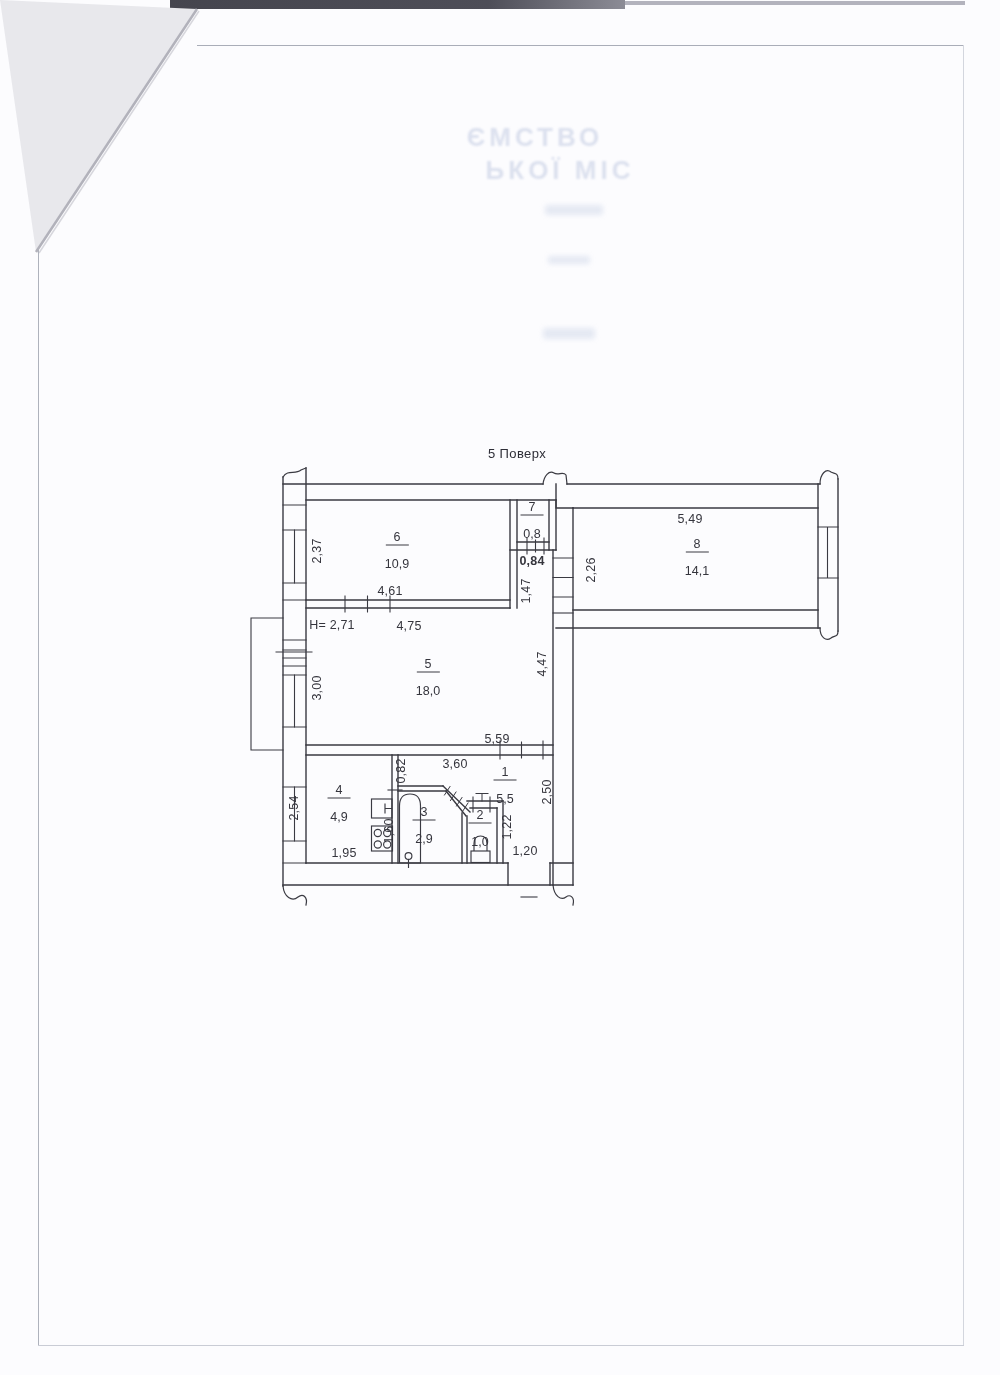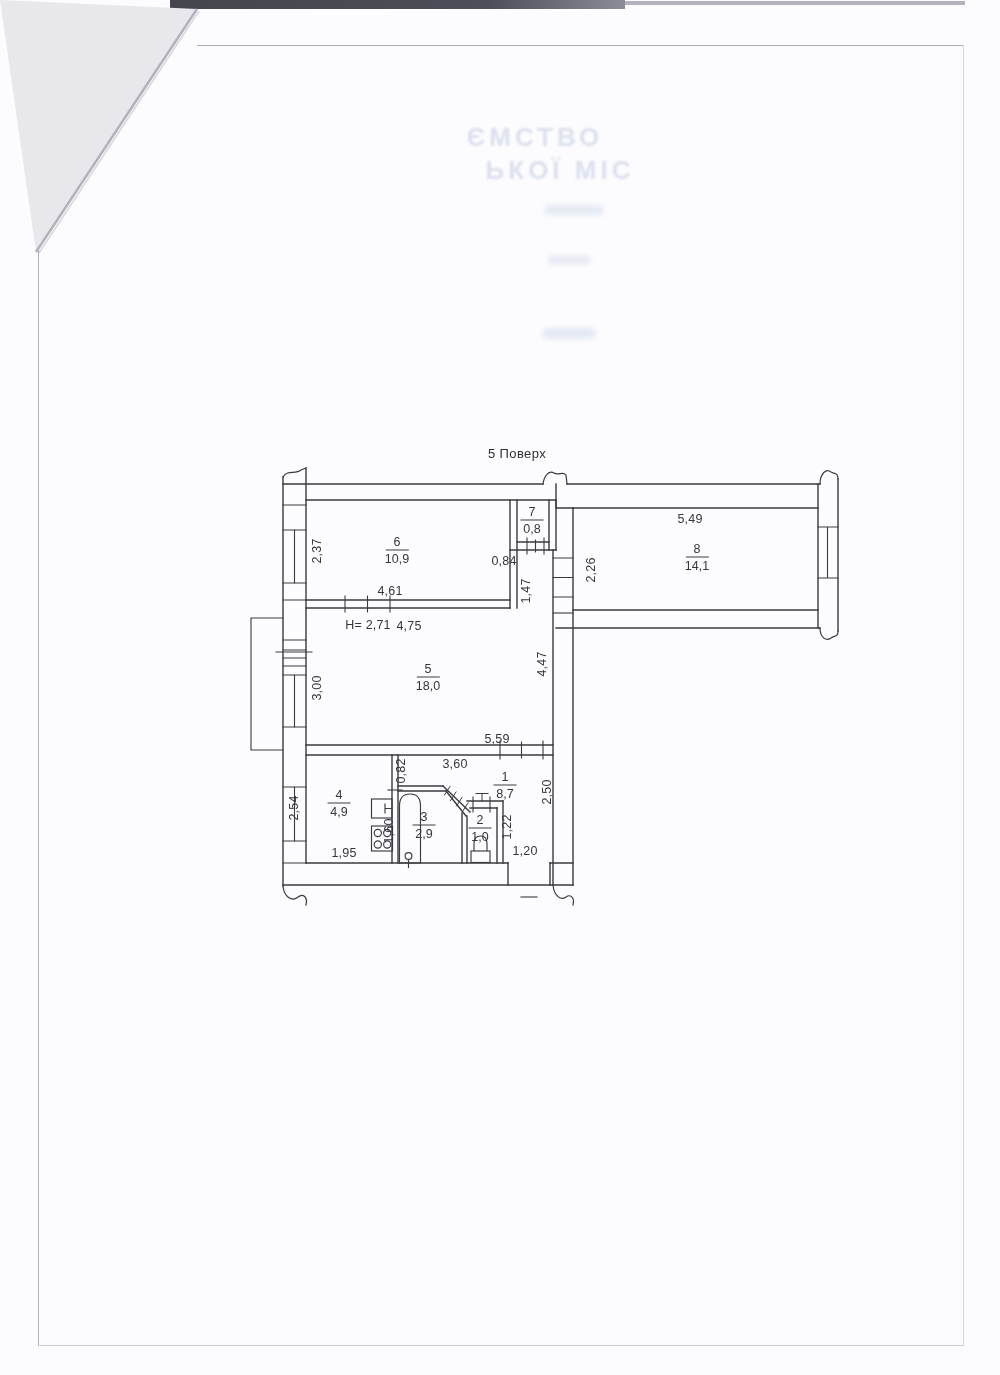--- a/index.html
+++ b/index.html
@@ -43,21 +43,21 @@
     position:absolute; font-size:12.5px; color:#35353d; white-space:nowrap;
     transform:translate(-50%,-50%); letter-spacing:0.2px;
   }
   .dim.rot { transform:translate(-50%,-50%) rotate(-90deg); }
   .room-label {
     position:absolute; transform:translate(-50%,-50%);
     display:flex; flex-direction:column; align-items:center;
     font-size:12.5px; line-height:1.12; color:#35353d; white-space:nowrap;
   }
   .room-num  { padding:0 8px 1px 8px; border-bottom:1.3px solid #3a3a42; }
-  .room-area { padding-top:1px; }
+  .room-area { padding-top:11px; }
 </style>
 </head>
 <body>
 
 <div class="page">
 
   <div class="top-strip"></div>
   <div class="top-strip2"></div>
   <svg class="fold-svg" width="260" height="260">
     <path d="M0,0 L197,9 L36,252 Z" fill="#e8e8ec"></path>
@@ -184,29 +184,29 @@
       <div class="room-label" style="left: 424px; top: 825px;">
         <span class="room-num">3</span>
         <span class="room-area">2,9</span>
       </div>
       <div class="room-label" style="left: 480px; top: 828px;">
         <span class="room-num">2</span>
         <span class="room-area">1,0</span>
       </div>
       <div class="room-label" style="left: 505px; top: 785px;">
         <span class="room-num">1</span>
-        <span class="room-area">8,7</span>
+        <span class="room-area">5,5</span>
       </div>
       <span class="dim rot" style="left: 317px; top: 551px;">2,37</span>
       <span class="dim" style="left: 390px; top: 591px;">4,61</span>
       <span class="dim" style="left: 690px; top: 519px;">5,49</span>
       <span class="dim rot" style="left: 591px; top: 570px;">2,26</span>
-      <span class="dim" style="left: 504px; top: 561px;">0,84</span>
+      <span class="dim" style="left: 532px; top: 561px; font-weight: bold;">0,84</span>
       <span class="dim rot" style="left: 526px; top: 591px;">1,47</span>
-      <span class="dim" style="left: 332px; top: 625px; margin-left: 36px;">Н= 2,71</span>
+      <span class="dim" style="left: 332px; top: 625px;">Н= 2,71</span>
       <span class="dim" style="left: 409px; top: 626px;">4,75</span>
       <span class="dim rot" style="left: 317px; top: 688px;">3,00</span>
       <span class="dim rot" style="left: 542px; top: 664px;">4,47</span>
       <span class="dim" style="left: 453px; top: 739px; margin-left: 44px;">5,59</span>
       <span class="dim" style="left: 455px; top: 764px;">3,60</span>
       <span class="dim rot" style="left: 401px; top: 771px;">0,82</span>
       <span class="dim rot" style="left: 294px; top: 808px;">2,54</span>
       <span class="dim" style="left: 344px; top: 853px;">1,95</span>
       <span class="dim rot" style="left: 389px; top: 831px;">1,60</span>
       <span class="dim rot" style="left: 507px; top: 827px;">1,22</span>

